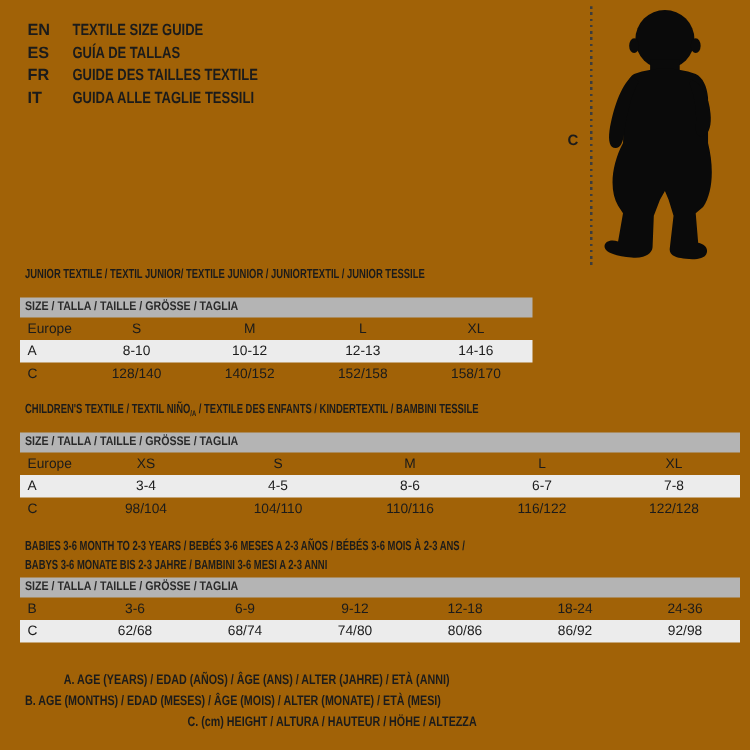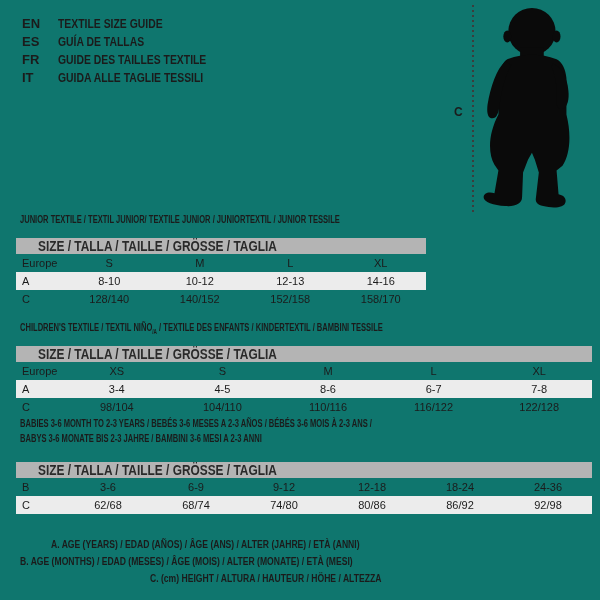--- a/index.html
+++ b/index.html
@@ -1,18 +1,18 @@
 <!DOCTYPE html>
 <html style="--header_bar: #b4b4b4; --alt_row: #ececec; --text: #1b1b1b; --silhouette: #0a0a0a; --dotted_line: #3c3c3c;"><head>
 <meta charset="utf-8">
 <style>
   * { margin:0; padding:0; box-sizing:border-box; }
   html,body { background:#fff; }
   #canvas {
-    position:relative; width:600px; height:600px; background:#0f766e;
+    position:relative; width:600px; height:600px; background:#a16207;
     font-family:"Liberation Sans", sans-serif; color:var(--text,#1b1b1b);
     overflow:hidden;
   }
   .squish { display:inline-block; transform-origin:0 50%; white-space:nowrap; }
   .sq72 { transform:scaleX(.72); }
   .sq78 { transform:scaleX(.78); }
   .sq80 { transform:scaleX(.80); }
   .sq85 { transform:scaleX(.85); }
 
   
@@ -30,21 +30,21 @@
   .silhouette { position:absolute; left:477px; top:4px; color:var(--silhouette,#0a0a0a); }
 
   
   .sec-title { position:absolute; left:20px; font-size:10.5px; font-weight:700; white-space:nowrap; line-height:15px; }
   .sec-title sub { font-size:0.62em; }
 
   
   .size-table { position:absolute; left:16px; }
   .thead {
     height:16px; line-height:16px; background:var(--header_bar,#b4b4b4);
-    padding-left:22px; font-size:14px; font-weight:700; color:#2a2a2a;text-decoration:underline;
+    padding-left:4px; font-size:10px; font-weight:700; color:#2a2a2a;text-decoration:underline;
   }
   .trow { display:flex; align-items:center; height:18px; font-size:11px; }
   .trow.shaded { background:var(--alt_row,#ececec); }
   .tlabel { width:48px; padding-left:6px; }
   .tcell { flex:1; text-align:center; }
 
   
   .legend { position:absolute; left:20px; top:536px;text-align:right; }
   .legend-line { height:17px; line-height:17px; font-size:11px; font-weight:700; white-space:nowrap; }
 </style>
@@ -147,21 +147,21 @@
     <div class="trow">
       <span class="tlabel">C</span>
       <span class="tcell">98/104</span>
       <span class="tcell">104/110</span>
       <span class="tcell">110/116</span>
       <span class="tcell">116/122</span>
       <span class="tcell">122/128</span>
     </div>
   </div>
 
-  <div class="sec-title" style="top:416px;">
+  <div class="sec-title" style="top:430px;">
     <span class="squish sq72">BABIES 3-6 MONTH TO 2-3 YEARS / BEBÉS 3-6 MESES A 2-3 AÑOS / BÉBÉS 3-6 MOIS À 2-3 ANS /</span><br>
     <span class="squish sq72">BABYS 3-6 MONATE BIS 2-3 JAHRE / BAMBINI 3-6 MESI A 2-3 ANNI</span>
   </div>
   <div class="size-table" style="top:462px; width:576px;">
     <div class="thead">
       <span class="squish sq85">SIZE / TALLA / TAILLE / GRÖSSE / TAGLIA</span>
     </div>
     <div class="trow">
       <span class="tlabel">B</span>
       <span class="tcell">3-6</span>

